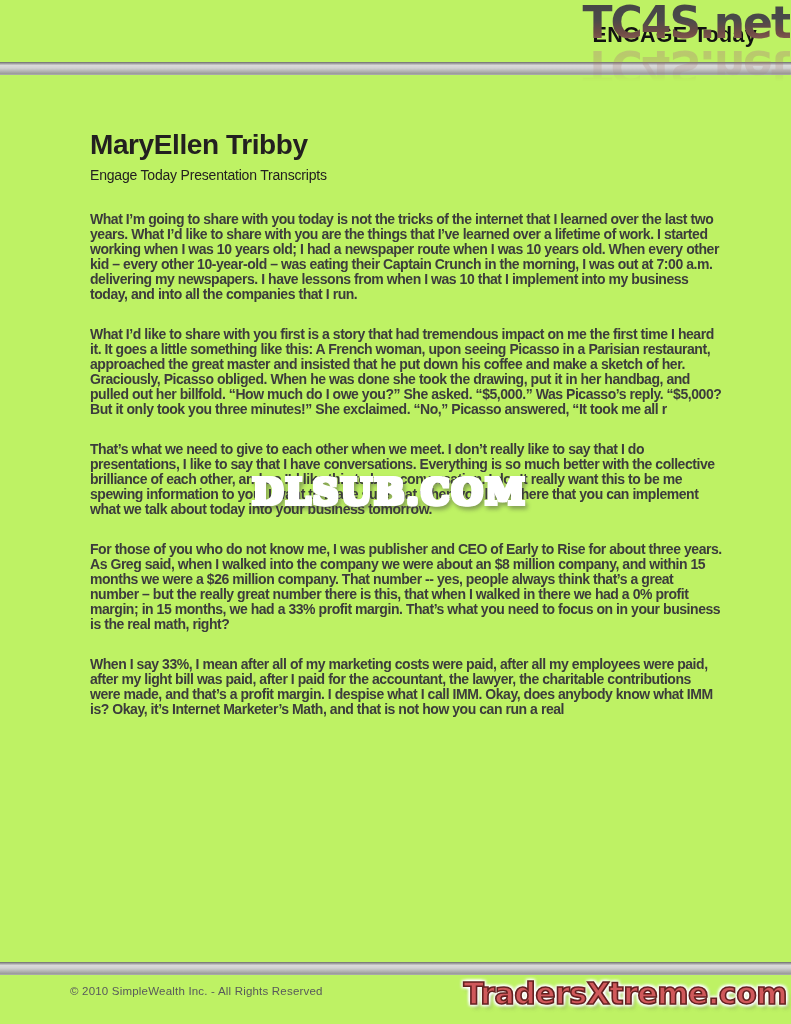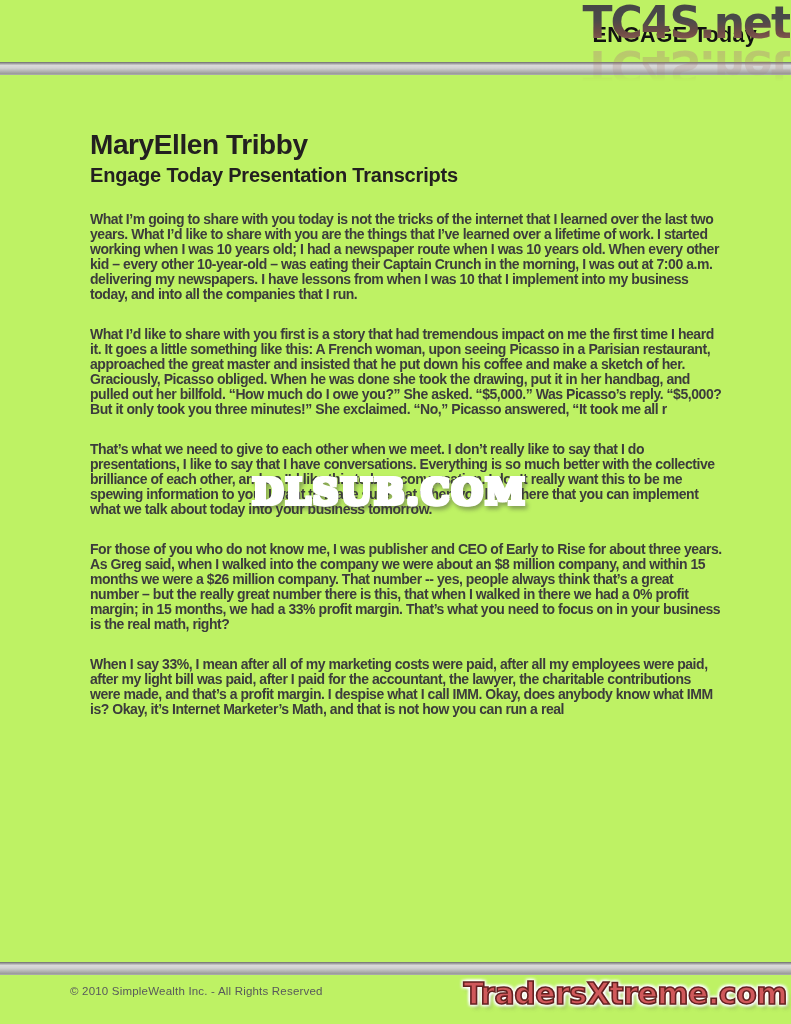--- a/index.html
+++ b/index.html
@@ -84,23 +84,23 @@
   .content h1 {
     margin: 0;
     font-size: 28px;
     line-height: 34px;
     font-weight: 700;
     letter-spacing: -0.4px;
     color: #232020;
   }
   .content h2 {
     margin: 2px 0 0;
-    font-size: 20px;
+    font-size: 14px;
     line-height: 23px;
-    font-weight: 700;
+    font-weight: 400;
     letter-spacing: -0.2px;
     color: #232020;
   }
   .content p {
     margin: 25px 0 0;
     font-size: 14px;
     line-height: 15px;
     letter-spacing: -0.45px;
     color: #3c3c3c;
     font-weight: bold;

